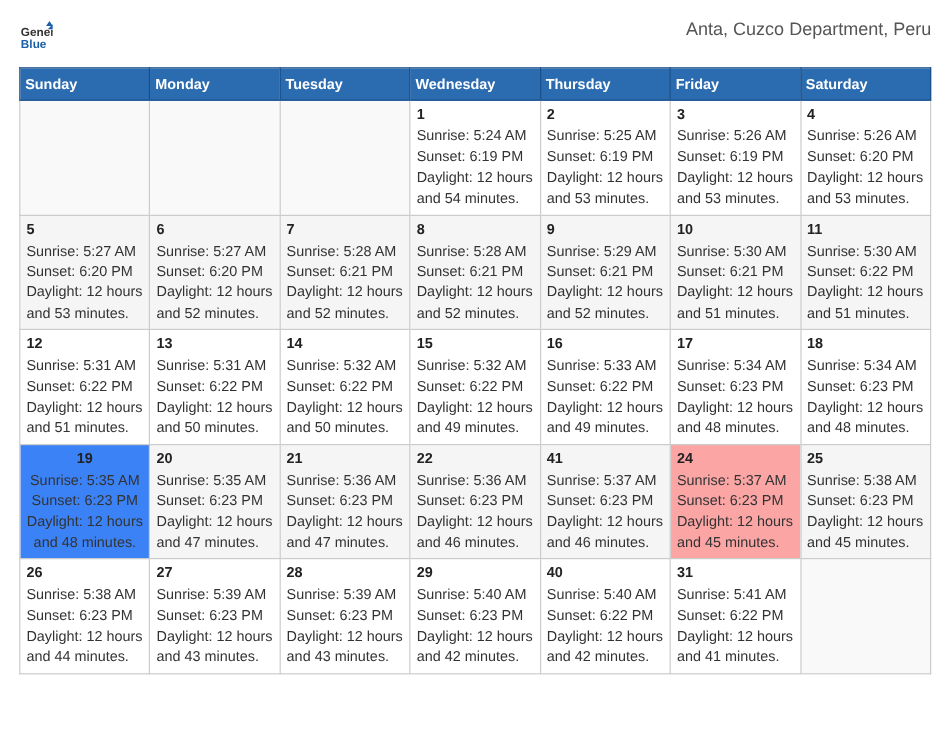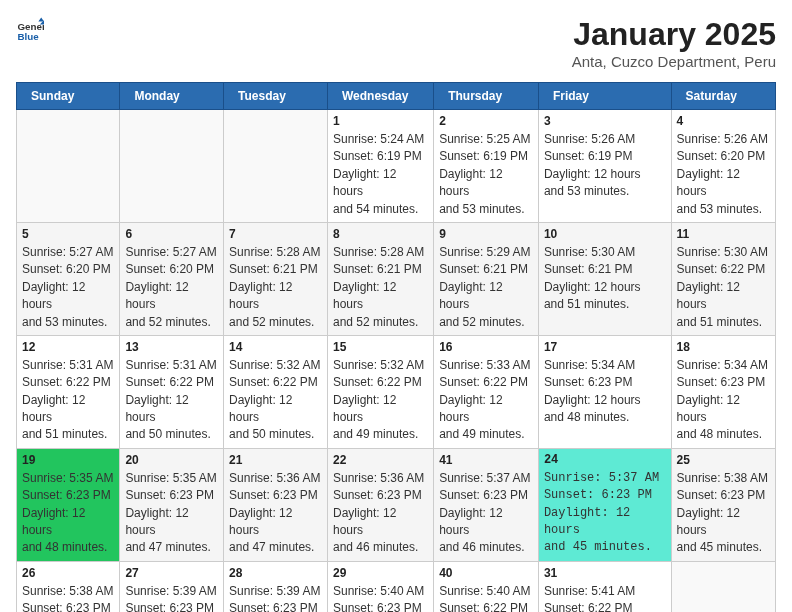--- a/index.html
+++ b/index.html
@@ -39,21 +39,21 @@
       font-weight: normal;
     }
     table {
       width: 100%;
       border-collapse: collapse;
       font-size: 11px;
     }
     thead tr th {
       background-color: #2b6cb0;
       color: #fff;
-      padding: 6px 14px;
+      padding: 6px 4px;
       text-align: left;
       font-size: 12px;
       font-weight: bold;
       border: 1px solid #1a4f8a;
     }
     tbody tr td {
       border: 1px solid #ccc;
       padding: 4px 5px;
       vertical-align: top;
       min-height: 80px;
@@ -86,21 +86,20 @@
 <div class="header">
   <div class="logo">
     <svg class="logo-icon" viewBox="0 0 40 40">
       <text x="2" y="20" font-size="14" fill="#333" font-weight="bold">General</text>
       <text x="2" y="34" font-size="14" fill="#1a5fa8" font-weight="bold">Blue</text>
       <polygon points="32,8 40,8 36,2" fill="#1a5fa8"></polygon>
       <polygon points="34,12 40,12 40,6" fill="#1a5fa8"></polygon>
     </svg>
   </div>
   <div class="title-block">
-    <h1>January 2025</h1>
     <h2>Anta, Cuzco Department, Peru</h2>
   </div>
 </div>
 
 <table>
   <thead>
     <tr>
     <th>Sunday</th>
         <th>Monday</th>
         <th>Tuesday</th>
@@ -240,21 +239,21 @@
         </td>
         <td>
           <div class="day-number">18</div>
           <div class="day-info" style="white-space: pre-line;">Sunrise: 5:34 AM
 Sunset: 6:23 PM
 Daylight: 12 hours
 and 48 minutes.</div>
         </td>
       </tr>
       <tr class="week-row">
-        <td style="background: #22c55e;">
+        <td style="background: #3b82f6; text-align: center;">
           <div class="day-number">19</div>
           <div class="day-info" style="white-space: pre-line;">Sunrise: 5:35 AM
 Sunset: 6:23 PM
 Daylight: 12 hours
 and 48 minutes.</div>
         </td>
         <td style="background: rgb(245, 245, 245);">
           <div class="day-number">20</div>
           <div class="day-info" style="white-space: pre-line;">Sunrise: 5:35 AM
 Sunset: 6:23 PM
@@ -275,21 +274,21 @@
 Daylight: 12 hours
 and 46 minutes.</div>
         </td>
         <td style="background: rgb(245, 245, 245);">
           <div class="day-number">41</div>
           <div class="day-info" style="white-space: pre-line;">Sunrise: 5:37 AM
 Sunset: 6:23 PM
 Daylight: 12 hours
 and 46 minutes.</div>
         </td>
-        <td style="background: #5eead4; font-family: Liberation Mono, monospace;">
+        <td style="background: #fca5a5;">
           <div class="day-number">24</div>
           <div class="day-info" style="white-space: pre-line;">Sunrise: 5:37 AM
 Sunset: 6:23 PM
 Daylight: 12 hours
 and 45 minutes.</div>
         </td>
         <td style="background: rgb(245, 245, 245);">
           <div class="day-number">25</div>
           <div class="day-info" style="white-space: pre-line;">Sunrise: 5:38 AM
 Sunset: 6:23 PM

